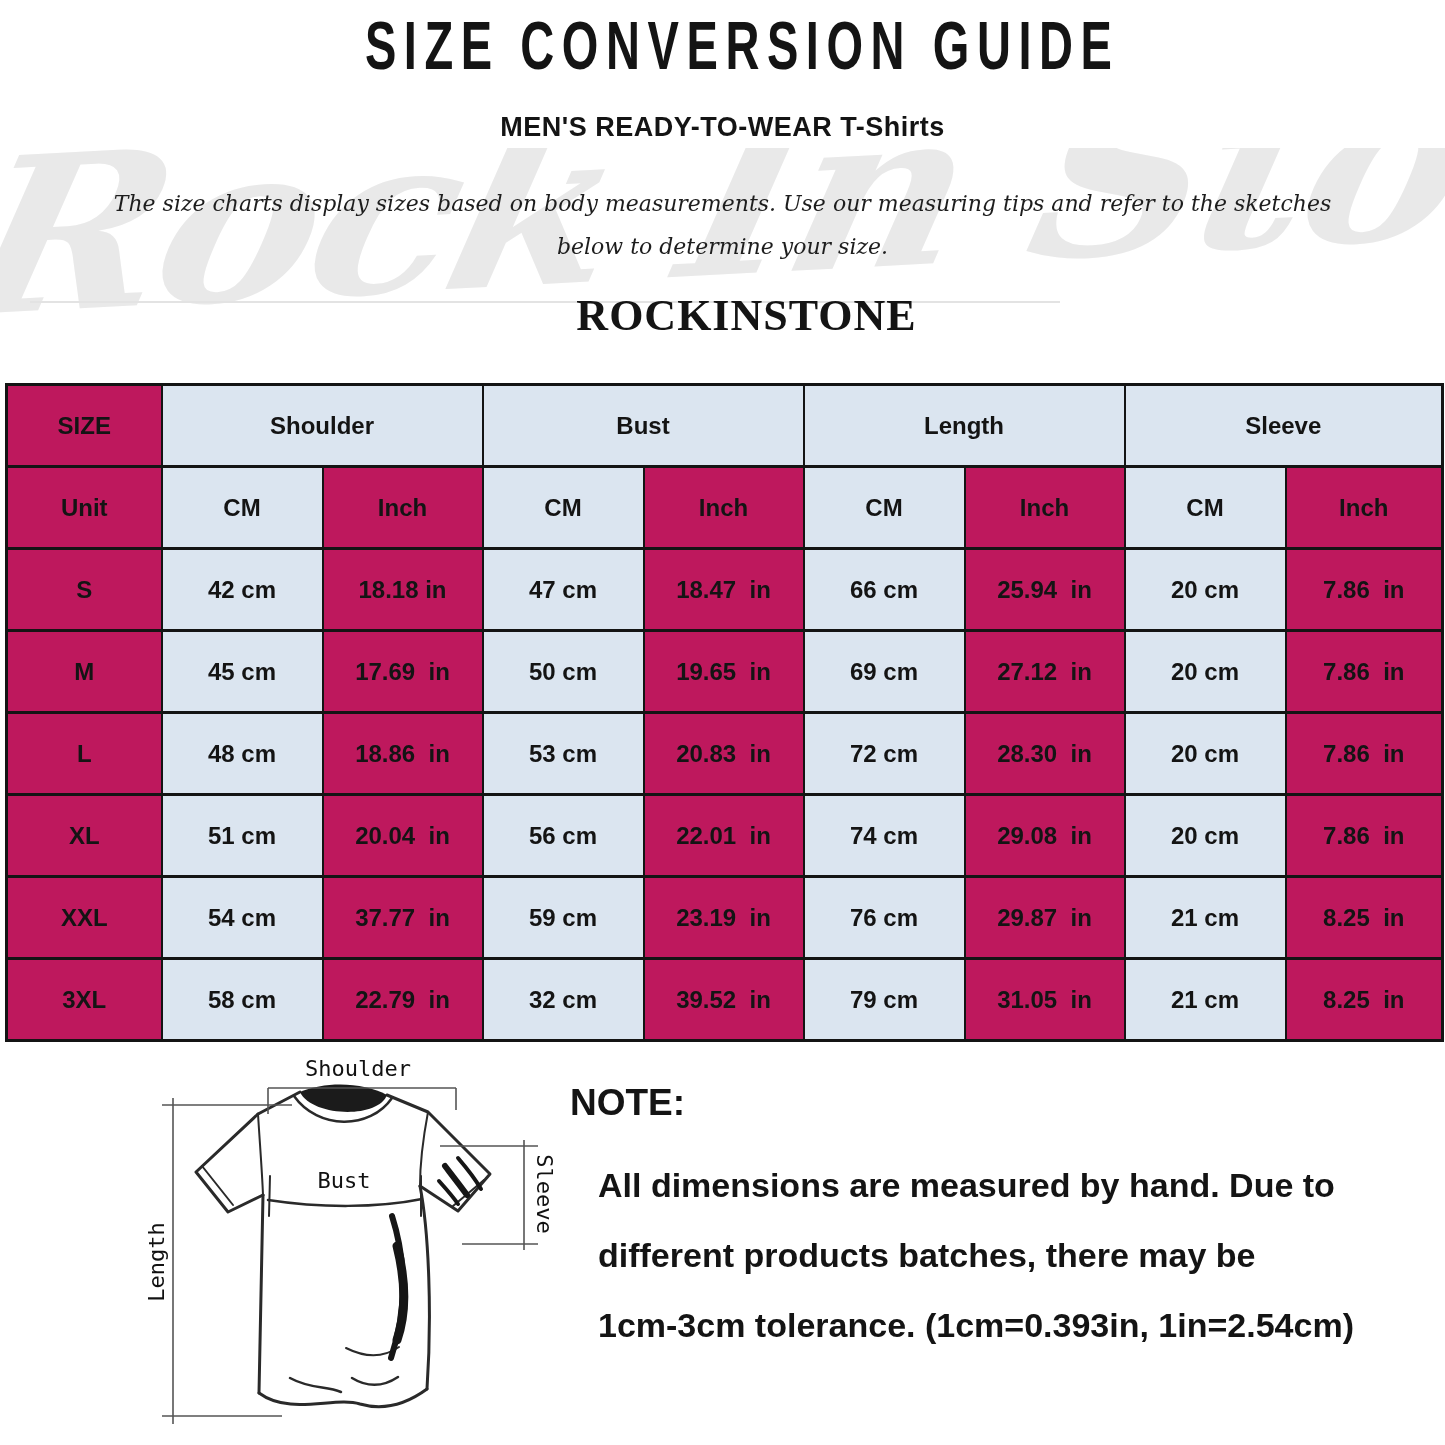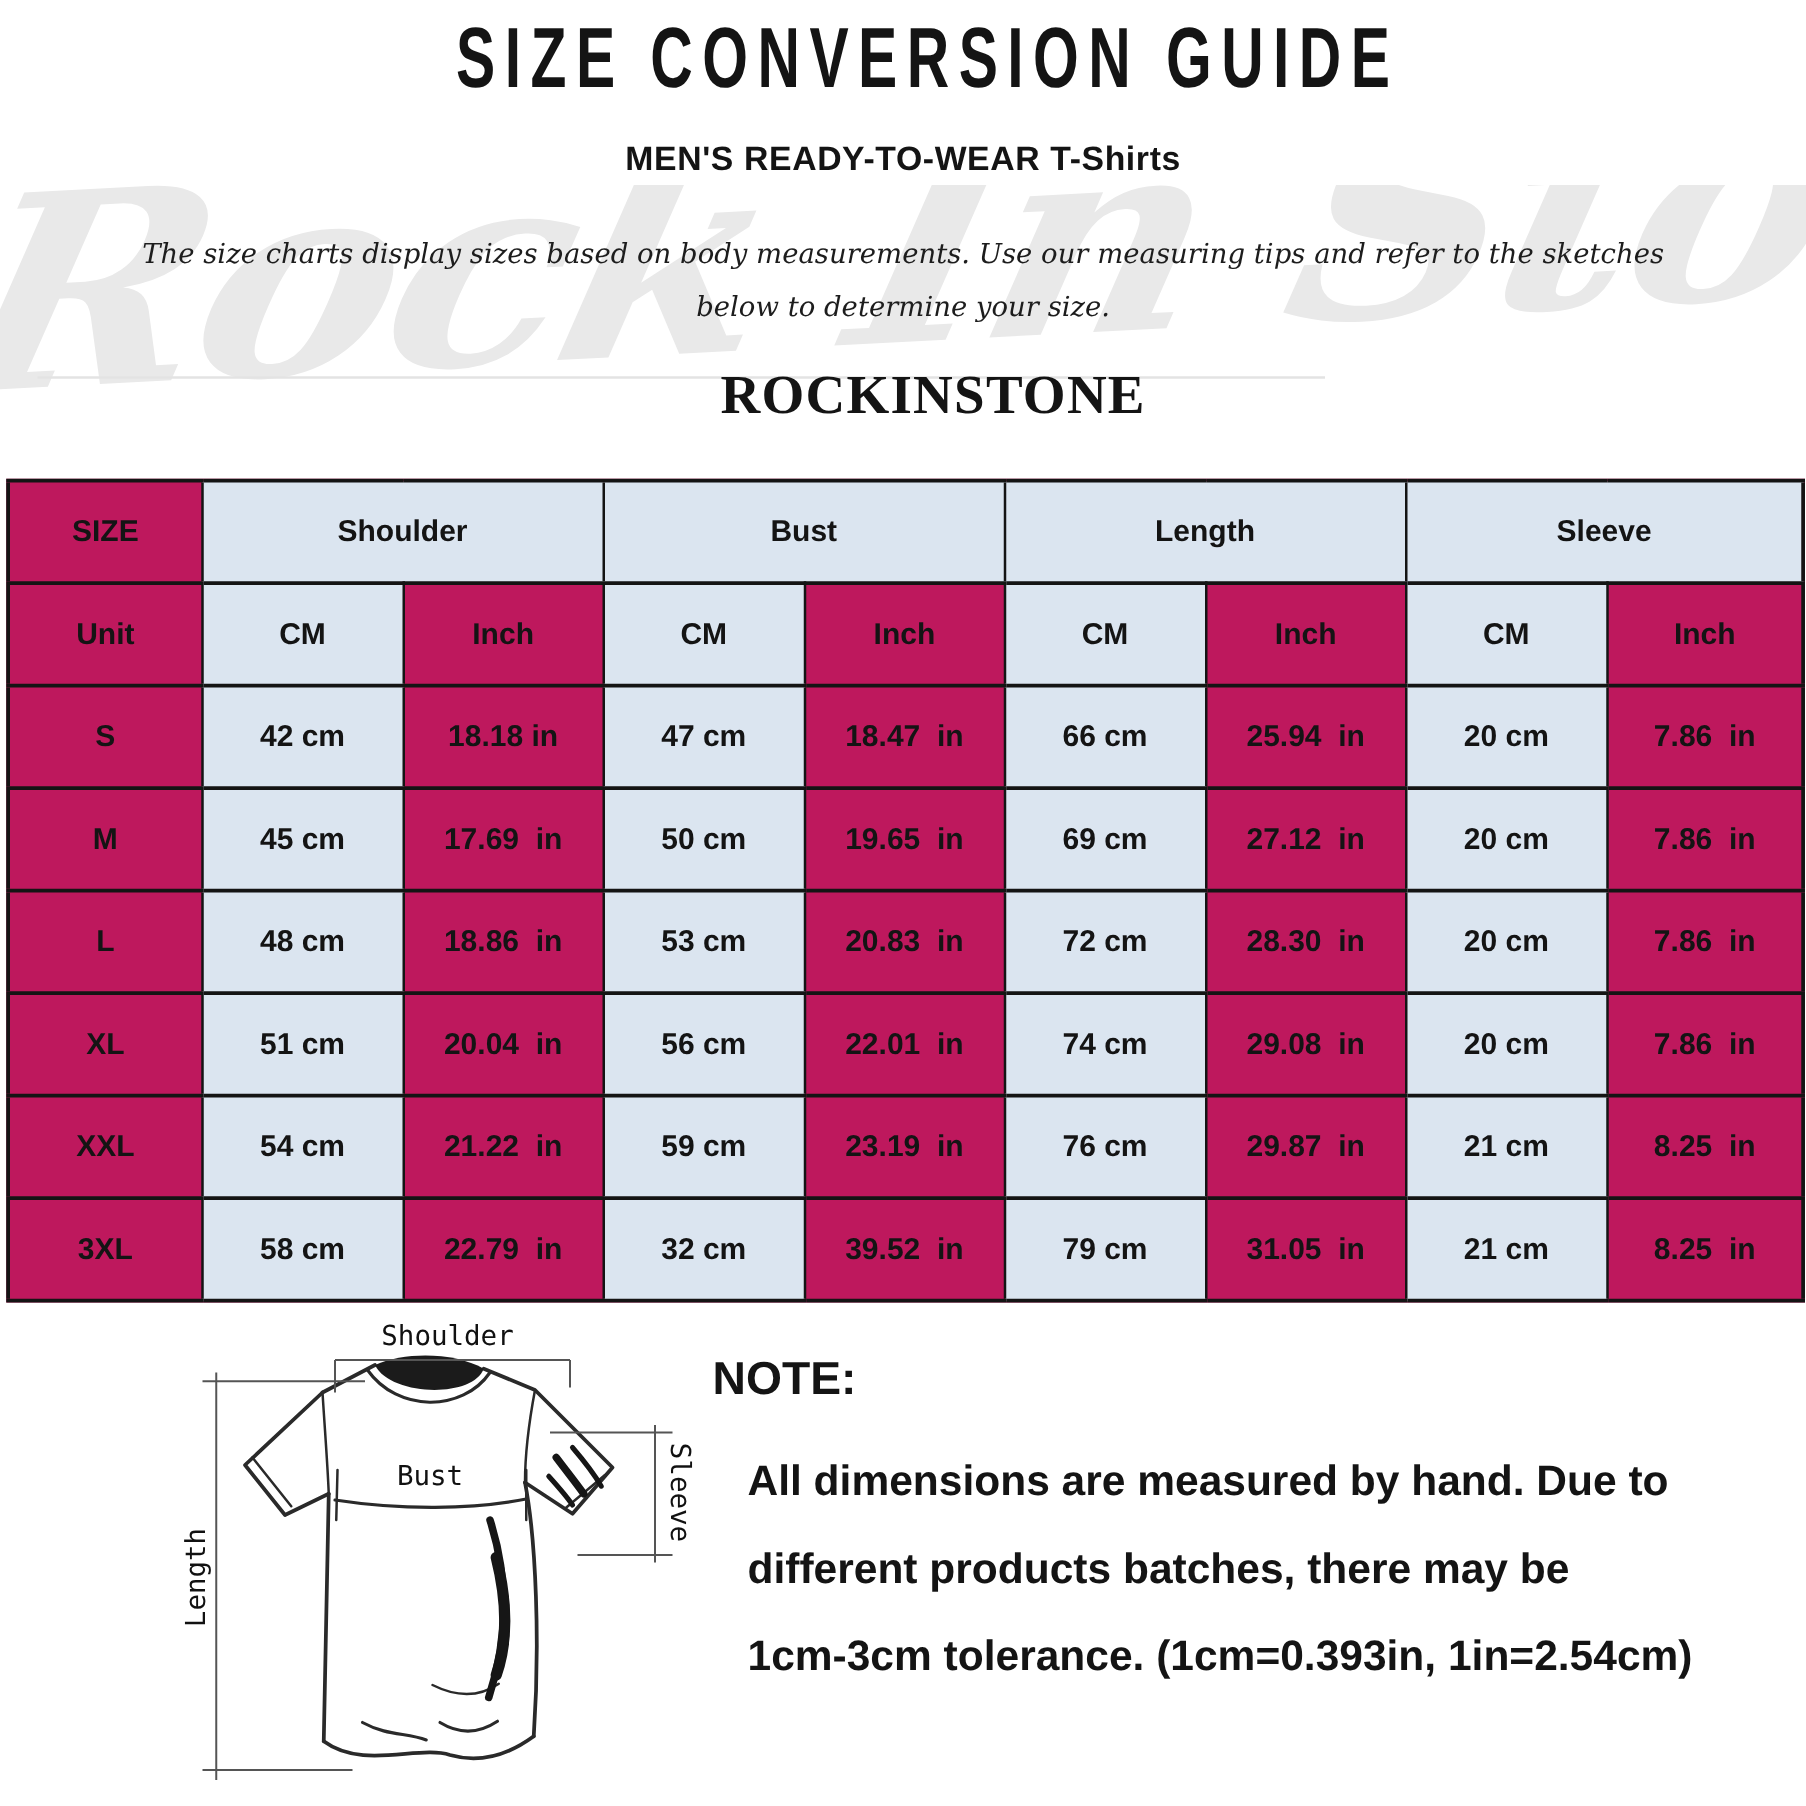--- a/index.html
+++ b/index.html
@@ -136,21 +136,21 @@
         <td class="shaded">56 cm</td>
         <td>22.01  in</td>
         <td class="shaded">74 cm</td>
         <td>29.08  in</td>
         <td class="shaded">20 cm</td>
         <td>7.86  in</td>
       </tr>
       <tr>
         <td>XXL</td>
         <td class="shaded">54 cm</td>
-        <td>21.22  in</td>
+        <td>37.77  in</td>
         <td class="shaded">59 cm</td>
         <td>23.19  in</td>
         <td class="shaded">76 cm</td>
         <td>29.87  in</td>
         <td class="shaded">21 cm</td>
         <td>8.25  in</td>
       </tr>
       <tr>
         <td>3XL</td>
         <td class="shaded">58 cm</td>

